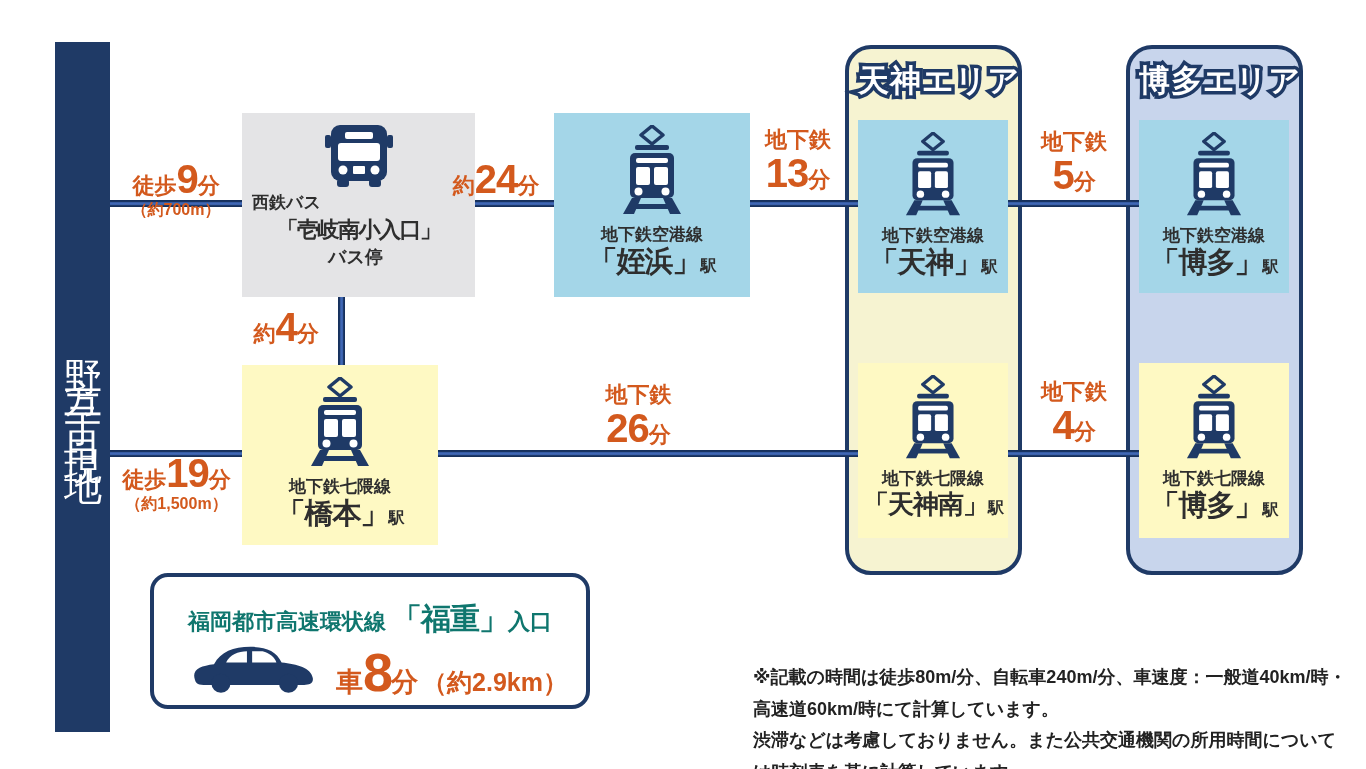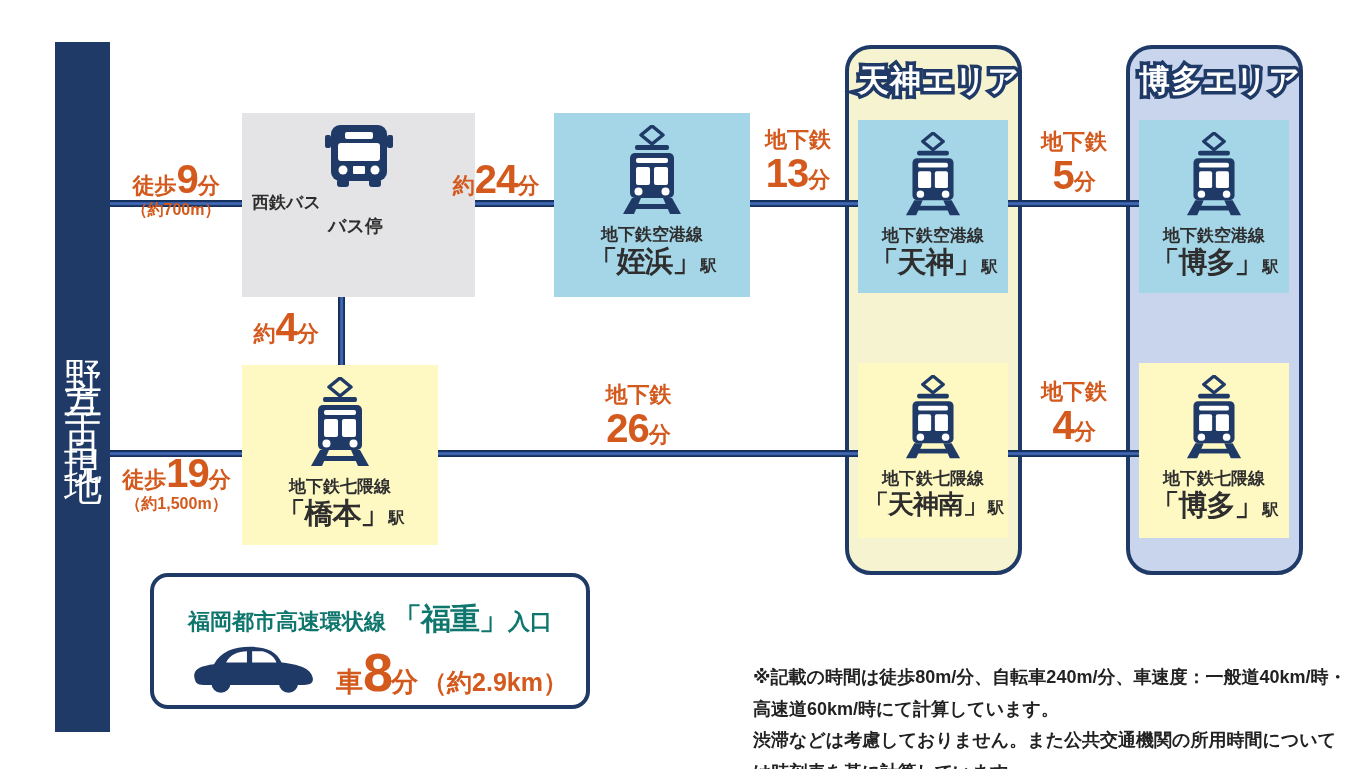--- a/index.html
+++ b/index.html
@@ -124,20 +124,21 @@
       <rect class="icon-white" x="20" y="7" width="28" height="7" rx="2"></rect>
       <rect class="icon-white" x="13" y="18" width="42" height="18" rx="3"></rect>
       <circle class="icon-white" cx="18" cy="45" r="4.5"></circle>
       <circle class="icon-white" cx="50" cy="45" r="4.5"></circle>
       <rect class="icon-white" x="28" y="41" width="12" height="8" rx="1"></rect>
       <rect class="icon-fill" x="12" y="54" width="12" height="8" rx="3"></rect>
       <rect class="icon-fill" x="44" y="54" width="12" height="8" rx="3"></rect>
     </svg>
     <div class="bus-text">
       <div class="bus-co">西鉄バス</div>
+      <div class="bus-nm">「壱岐南小入口」</div>
       <div class="bus-suf">バス停</div>
     </div>
   </div>
 
   <div class="station box-blue" style="left:554px;top:113px;width:196px;height:184px;">
     <svg width="60" height="92" viewBox="0 0 60 92">
       <polygon points="30,1 41,10 30,19 19,10" fill="none" stroke="#1f3a66" stroke-width="3.5" stroke-linejoin="round"></polygon>
       <rect class="icon-fill" x="13" y="20" width="34" height="5" rx="2"></rect>
       <rect class="icon-fill" x="8" y="28" width="44" height="45" rx="5"></rect>
       <rect class="icon-white" x="14" y="33" width="32" height="5" rx="2"></rect>

